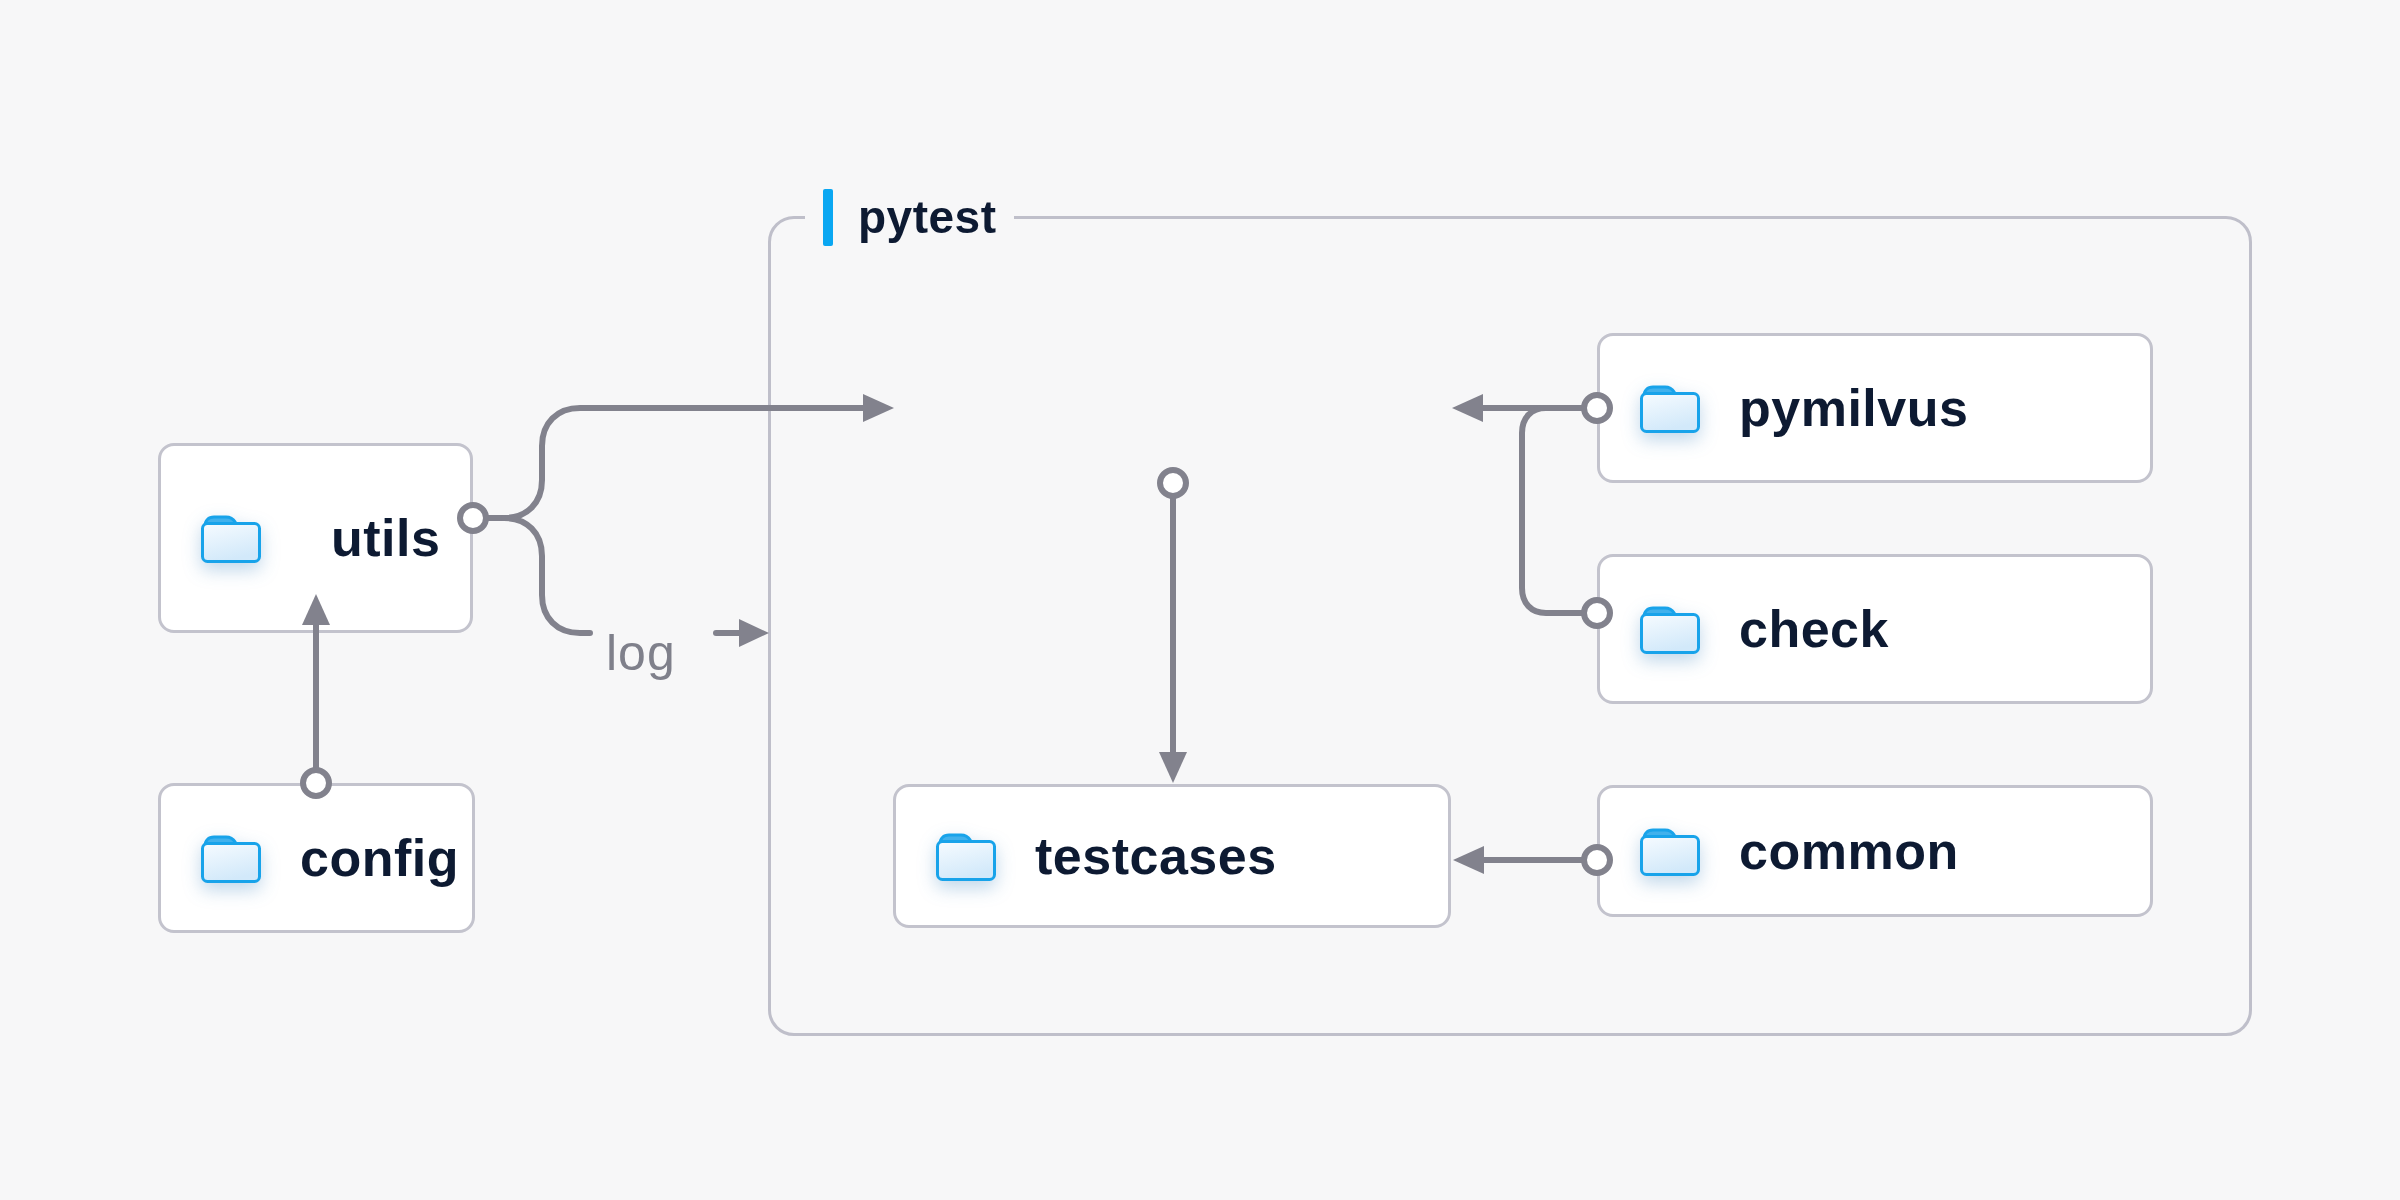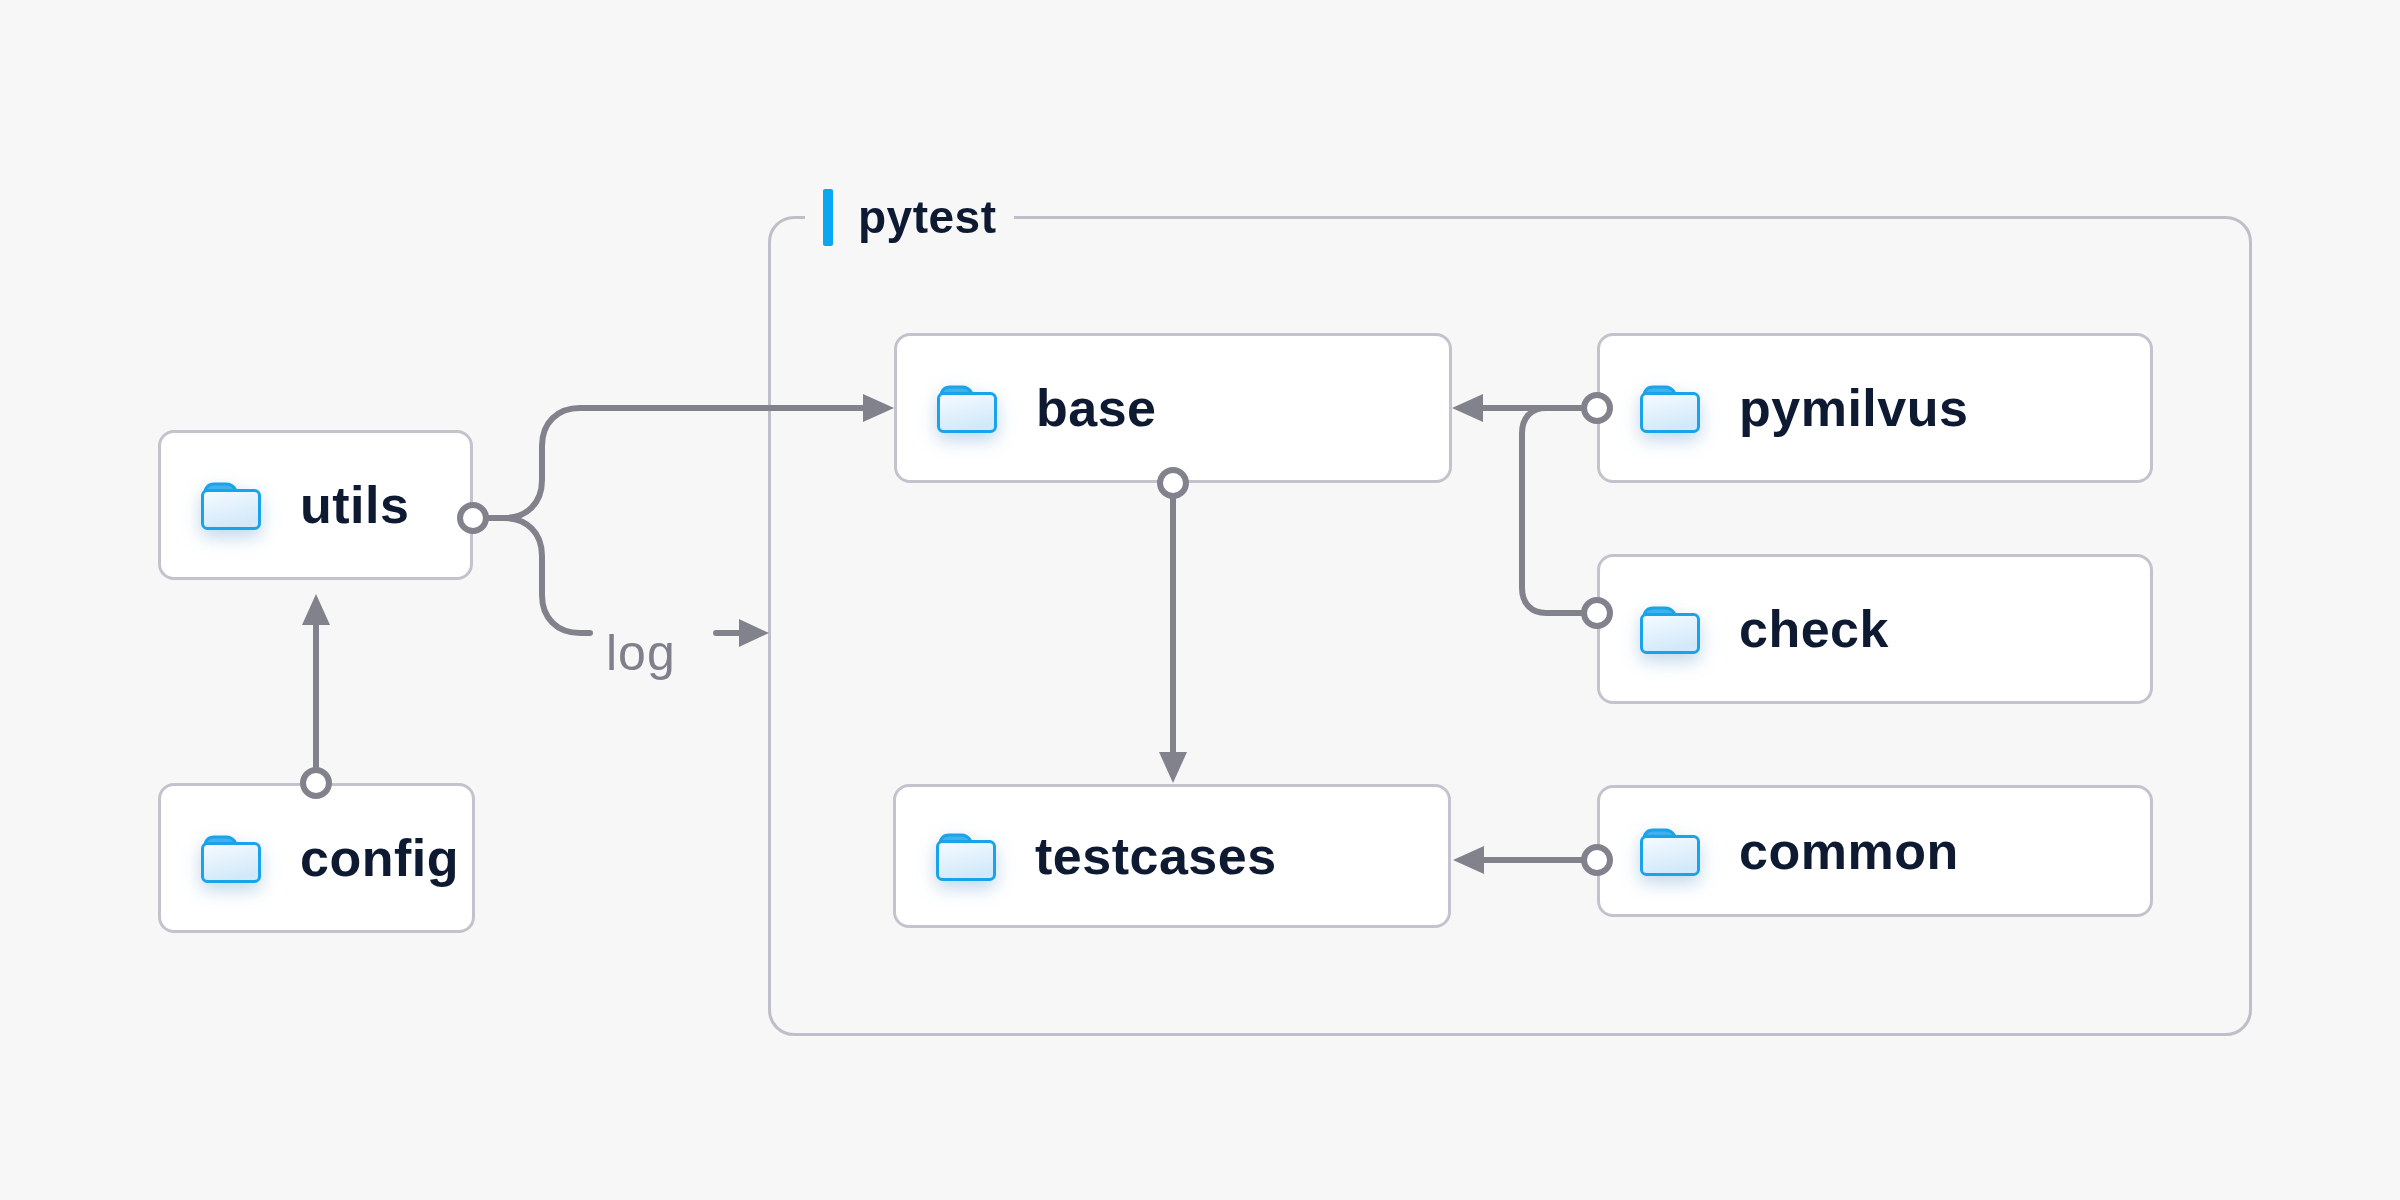--- a/index.html
+++ b/index.html
@@ -97,40 +97,34 @@
     </defs>
   </svg>
 
   <div class="group" style="left:768px;top:216px;width:1478px;height:814px;">
     <div class="group-label">
       <span class="bar"></span>
       <span class="txt">pytest</span>
     </div>
   </div>
 
-  <div class="node" style="left:158px;top:430px;width:315px;height:150px;">
+  <div class="node" style="left:158px;top:443px;width:315px;height:190px;gap:31px;">
     <svg class="icon">
         <use href="#folderIcon"></use>
       </svg>
     <span class="lbl">utils</span>
   </div>
 
   <div class="node" style="left:158px;top:783px;width:317px;height:150px;">
     <svg class="icon">
         <use href="#folderIcon"></use>
       </svg>
     <span class="lbl">config</span>
   </div>
 
-  <div class="node" style="left:894px;top:333px;width:558px;height:150px;">
-    <svg class="icon">
-        <use href="#folderIcon"></use>
-      </svg>
-    <span class="lbl">base</span>
-  </div>
 
   <div class="node" style="left:1597px;top:333px;width:556px;height:150px;">
     <svg class="icon">
         <use href="#folderIcon"></use>
       </svg>
     <span class="lbl">pymilvus</span>
   </div>
 
   <div class="node" style="left:1597px;top:538px;width:556px;height:150px;margin-top:16px;">
     <svg class="icon">

